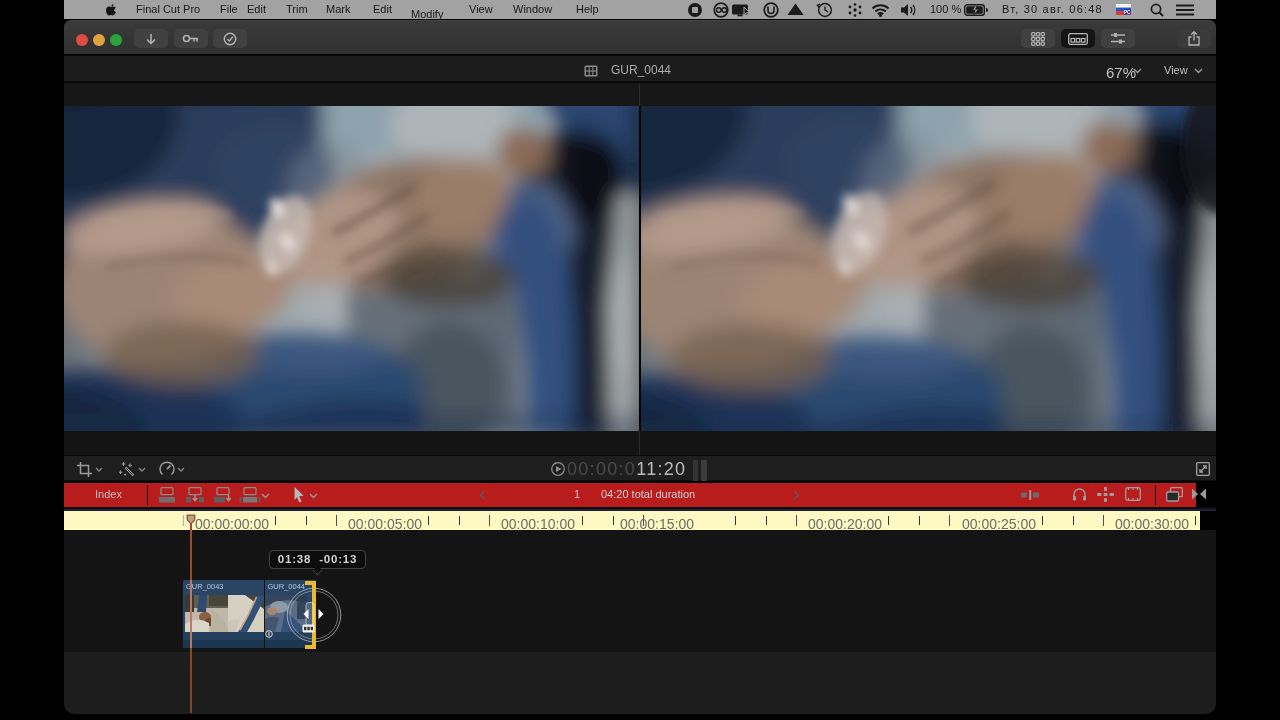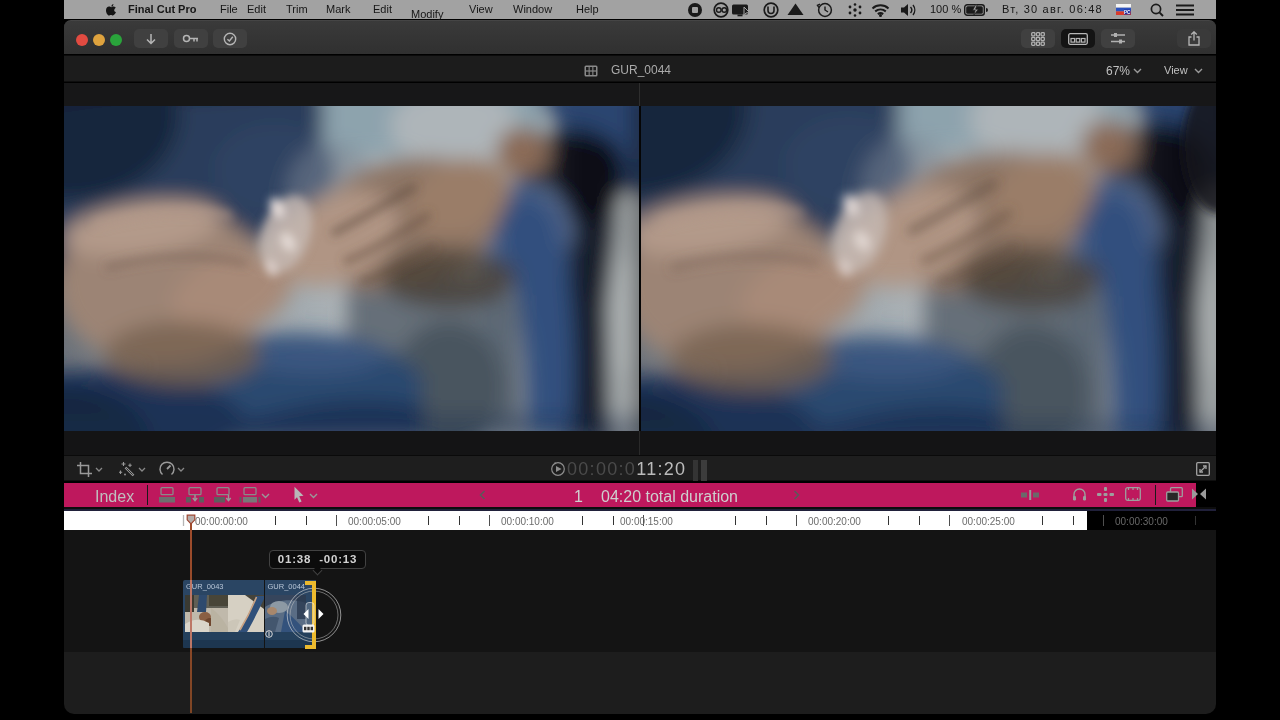--- a/index.html
+++ b/index.html
@@ -6,21 +6,21 @@
   body{font-family:"Liberation Sans",sans-serif;-webkit-font-smoothing:antialiased}
   .abs{position:absolute}
 </style></head>
 <body>
 <div class="abs" style="left:0;top:0;width:1280px;height:720px;background:#000">
 
 <div class="abs" style="filter:opacity(0.999);left:64px;top:0;width:1152px;height:19px;background:#a2a2a2;color:rgba(20,20,20,0.99);font-size:11px">
   <svg class="abs" style="left:41px;top:3px" width="13" height="14" viewBox="0 0 13 14">
     <path fill="#141414" d="M9.2,7.4c0-1.8,1.5-2.6,1.5-2.6s-0.8-1.2-2.2-1.2c-1,0-1.7,0.6-2.2,0.6C5.8,4.2,5,3.6,4.1,3.6 C2.4,3.6,1,5.1,1,7.4c0,2.4,1.8,5,2.9,5c0.7,0,1.1-0.5,2-0.5c0.9,0,1.2,0.5,2,0.5C9.1,12.4,10.9,9.8,11,9 C10.9,9,9.2,8.7,9.2,7.4z M7.9,2.7C8.5,2,8.4,1.1,8.4,1.1S7.5,1.2,6.9,1.9C6.3,2.6,6.4,3.5,6.4,3.5S7.4,3.4,7.9,2.7z"></path>
   </svg>
-  <span class="abs" style="left:64px;top:3px;font-weight:bold">Final Cut Pro</span>
+  <span class="abs" style="left:72px;top:3px;font-weight:normal">Final Cut Pro</span>
   <span class="abs" style="left:156px;top:3px">File</span>
   <span class="abs" style="left:183px;top:3px">Edit</span>
   <span class="abs" style="left:222px;top:3px">Trim</span>
   <span class="abs" style="left:262px;top:3px">Mark</span>
   <span class="abs" style="left:309px;top:3px">Edit</span>
   <span class="abs" style="left:347px;top:8px">Modify</span>
   <span class="abs" style="left:405px;top:3px">View</span>
   <span class="abs" style="left:449px;top:3px">Window</span>
   <span class="abs" style="left:512px;top:3px">Help</span>
 
@@ -160,21 +160,21 @@
   <svg class="abs" style="left:520px;top:9px" width="14" height="12" viewBox="0 0 14 12">
         <rect x="0.5" y="0.5" width="13" height="11" rx="1.5" fill="#8a8a8a"></rect>
         <rect x="2" y="2" width="2.6" height="3.4" fill="#1c1c1c"></rect>
         <rect x="5.7" y="2" width="2.6" height="3.4" fill="#1c1c1c"></rect>
         <rect x="9.4" y="2" width="2.6" height="3.4" fill="#1c1c1c"></rect>
         <rect x="2" y="6.6" width="2.6" height="3.4" fill="#1c1c1c"></rect>
         <rect x="5.7" y="6.6" width="2.6" height="3.4" fill="#1c1c1c"></rect>
         <rect x="9.4" y="6.6" width="2.6" height="3.4" fill="#1c1c1c"></rect>
       </svg>
   <span class="abs" style="left:547px;top:7px;font-size:12px;color:rgba(173,173,173,0.99)">GUR_0044</span>
-  <span class="abs" style="left:1042px;top:8px;font-size:12px;color:rgba(194,194,194,0.99)">67%</span>
+  <span class="abs" style="left:1042px;top:8px;font-size:15px;color:rgba(194,194,194,0.99)">67%</span>
   <svg class="abs" style="left:1069px;top:12px" width="9" height="6" viewBox="0 0 9 6">
         <path d="M1 1 L4.5 4.5 L8 1" fill="none" stroke="#9a9a9a" stroke-width="1.4"></path>
       </svg>
   <span class="abs" style="left:1100px;top:8px;font-size:11px;color:rgba(194,194,194,0.99)">View</span>
   <svg class="abs" style="left:1130px;top:12px" width="9" height="6" viewBox="0 0 9 6">
         <path d="M1 1 L4.5 4.5 L8 1" fill="none" stroke="#9a9a9a" stroke-width="1.4"></path>
       </svg>
 </div>
 
 <div class="abs" style="left:64px;top:83px;width:1152px;height:23px;background:#171718"></div>
@@ -312,21 +312,21 @@
 
   <svg class="abs" style="left:1132px;top:6px" width="14" height="14" viewBox="0 0 14 14">
         <g fill="none" stroke="#a2a2a2" stroke-width="1.3">
           <rect x="0.7" y="0.7" width="12.6" height="12.6" rx="1"></rect>
           <path d="M4 10 L10 4"></path>
           <path d="M7 4 h3 v3 M7 10 h-3 v-3" fill="none"></path>
         </g>
       </svg>
 </div>
 
-<div class="abs" style="filter:opacity(0.999);left:64px;top:483px;width:1132px;height:24px;background:#be185d;color:rgba(192,192,192,0.99);font-size:16px">
+<div class="abs" style="filter:opacity(0.999);left:64px;top:483px;width:1132px;height:24px;background:#b91c1c;color:rgba(192,192,192,0.99);font-size:11px">
   <span class="abs" style="left:31px;top:5px">Index</span>
   <div class="abs" style="left:83px;top:2px;width:1px;height:20px;background:#1a1a1a"></div>
 
   <svg class="abs" style="left:93px;top:4px" width="22" height="16" viewBox="0 0 22 16">
         <rect x="4" y="0.7" width="12" height="7" rx="1" fill="none" stroke="#8a8a8a" stroke-width="1.3"></rect>
         <rect x="2" y="10" width="16" height="5.5" fill="#6e6e6e"></rect>
       </svg>
   <svg class="abs" style="left:120px;top:4px" width="22" height="16" viewBox="0 0 22 16">
         <rect x="5" y="0.7" width="12" height="7" rx="1" fill="none" stroke="#8a8a8a" stroke-width="1.3"></rect>
         <rect x="2" y="10" width="5" height="5.5" fill="#5e5e5e"></rect>
@@ -396,21 +396,21 @@
           <rect x="0.7" y="5" width="11.8" height="9" rx="1" fill="#282828"></rect>
         </g>
       </svg>
   <svg class="abs" style="left:1127px;top:4px" width="16" height="14" viewBox="0 0 16 14">
         <path d="M1 1.5 L7 7 L1 12.5 Z M15 1.5 L9 7 L15 12.5 Z" fill="#9a9a9a"></path>
       </svg>
 </div>
 
 <div class="abs" style="left:64px;top:507px;width:1152px;height:2px;background:#0d0d0d"></div>
 <div class="abs" style="left:64px;top:509px;width:1152px;height:2px;background:#20203a"></div>
-<div class="abs" style="filter:opacity(0.999);left:64px;top:511px;width:1023px;height:19px;background:#ffffff;font-size:10px;color:rgba(105,105,105,0.99)">
+<div class="abs" style="filter:opacity(0.999);left:64px;top:511px;width:1136px;height:19px;background:#fef9c3;font-size:14px;color:rgba(105,105,105,0.99)">
   <svg class="abs" style="left:0;top:0" width="1152" height="19" viewBox="0 0 1152 19">
     <g stroke="#4f4f4f" stroke-width="1">
       <path d="M119.5 4 V15 M272.5 4 V15 M425.5 4 V15 M579.5 4 V15 M732.5 4 V15 M885.5 4 V15 M1039.5 4 V15"></path>
     </g>
     <g stroke="#333" stroke-width="1">
       <path d="M211.5 5 V14 M242.5 5 V14 M364.5 5 V14 M395.5 5 V14 M518.5 5 V14 M549.5 5 V14 M671.5 5 V14 M702.5 5 V14 M824.5 5 V14 M855.5 5 V14 M978.5 5 V14 M1009.5 5 V14 M1131.5 5 V14"></path>
     </g>
     <path d="M119.5 4 V15" stroke="#b5b5b5" stroke-width="1.3"></path>
   </svg>
   <span class="abs" style="left:131px;top:5px">00:00:00:00</span>

